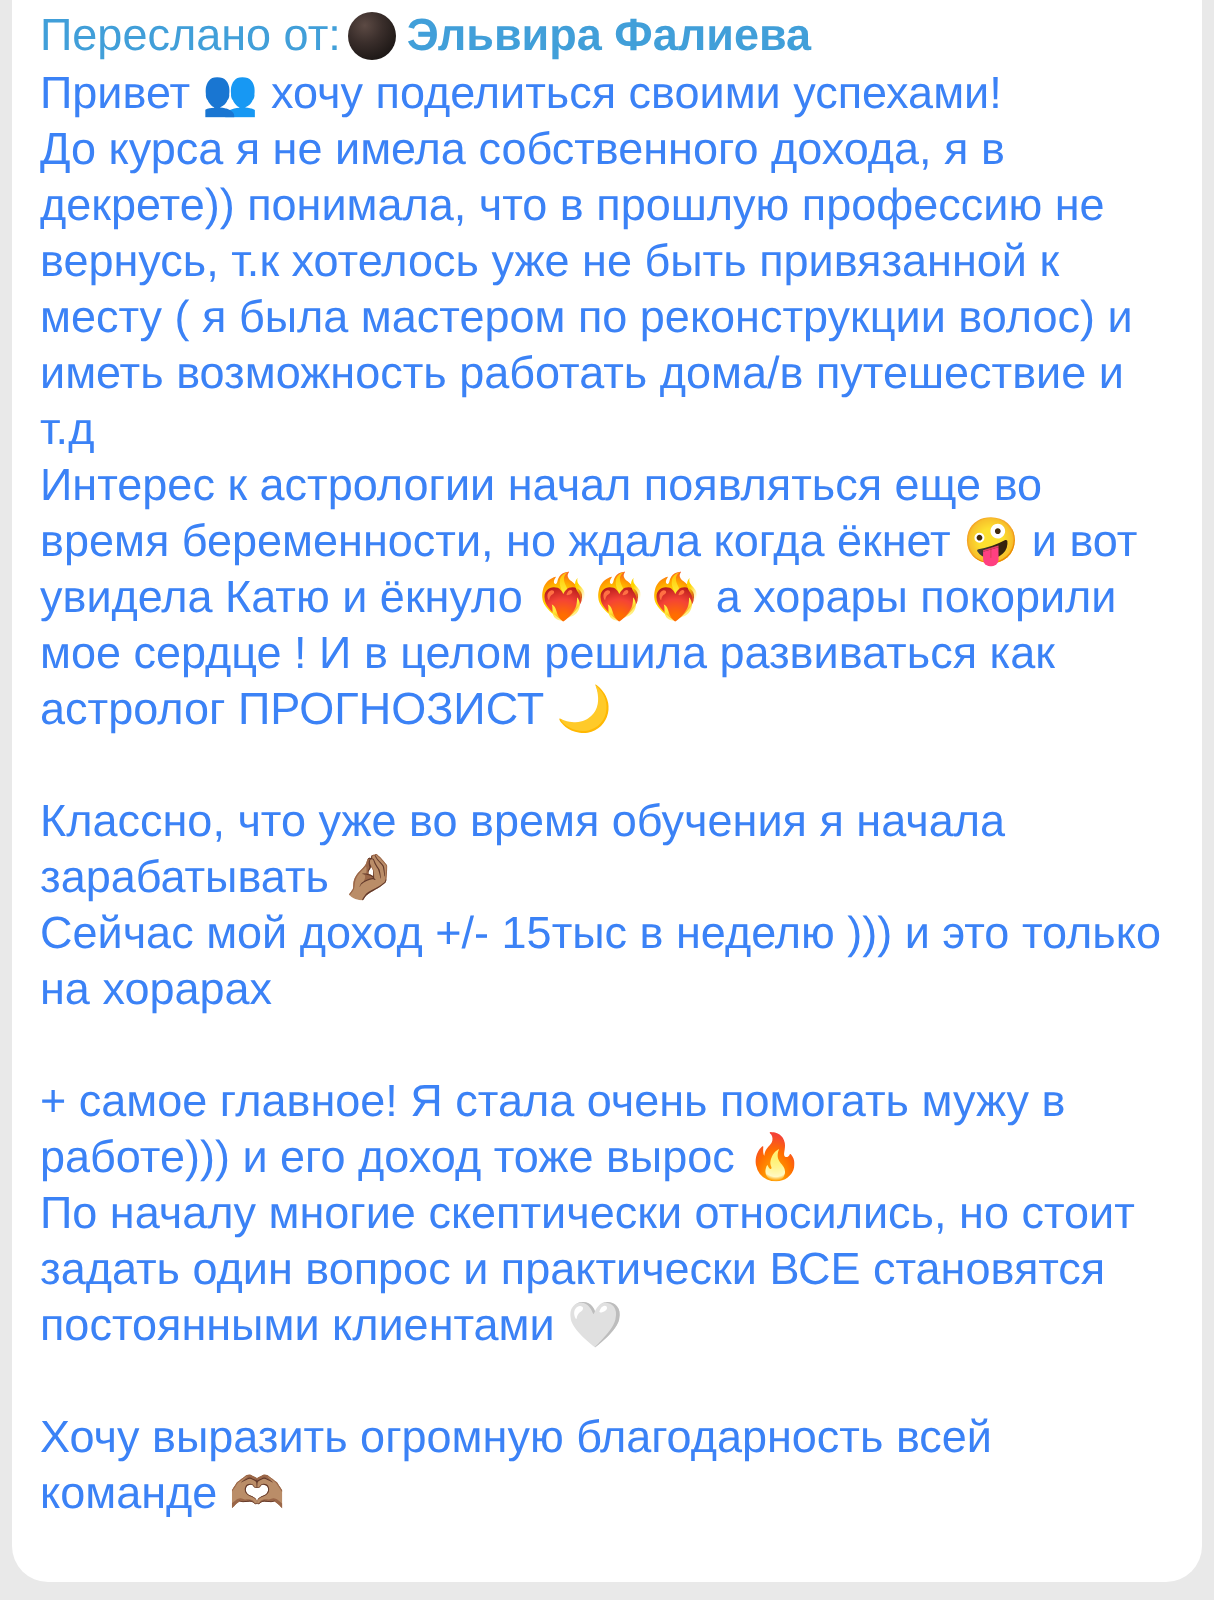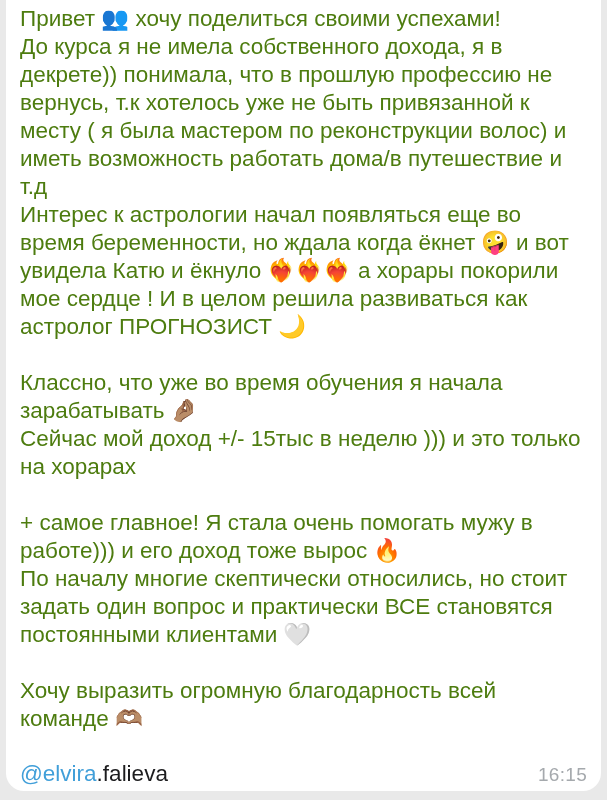--- a/index.html
+++ b/index.html
@@ -48,21 +48,21 @@
     background: radial-gradient(circle at 35% 28%, #5c4a44 0%, #3a2e2b 38%, #1f1917 75%, #161211 100%);
     flex: 0 0 auto;
   }
   .fwd-name {
     color: #419fd9;
     font-weight: 600;
   }
   .msg-text {
     font-size: 22.5px;
     line-height: 28px;
-    color: #4d7c0f;
+    color: #3b82f6;
     white-space: pre-wrap;
     word-wrap: break-word;
     margin-top: 1px;
   }
   .footer {
     display: flex;
     justify-content: space-between;
     align-items: baseline;
     margin-top: 27px;
     font-size: 22.5px;
@@ -76,20 +76,25 @@
     color: #a5a9ad;
     letter-spacing: 0.3px;
   }
 </style>
 </head>
 <body>
 
 <div class="page">
   <div class="bubble">
 
+    <div class="fwd-header">
+      <span class="fwd-label">Переслано от:</span>
+      <span class="avatar"></span>
+      <span class="fwd-name">Эльвира Фалиева</span>
+    </div>
 
     <div class="msg-text">Привет 👥 хочу поделиться своими успехами!
 До курса я не имела собственного дохода, я в декрете)) понимала, что в прошлую профессию не вернусь, т.к хотелось уже не быть привязанной к месту ( я была мастером по реконструкции волос) и иметь возможность работать дома/в путешествие и т.д
 Интерес к астрологии начал появляться еще во время беременности, но ждала когда ёкнет 🤪 и вот увидела Катю и ёкнуло ❤️‍🔥❤️‍🔥❤️‍🔥 а хорары покорили мое сердце ! И в целом решила развиваться как астролог ПРОГНОЗИСТ 🌙
 
 Классно, что уже во время обучения я начала зарабатывать 🤌🏽
 Сейчас мой доход +/- 15тыс в неделю ))) и это только на хорарах
 
 + самое главное! Я стала очень помогать мужу в работе))) и его доход тоже вырос 🔥
 По началу многие скептически относились, но стоит задать один вопрос и практически ВСЕ становятся постоянными клиентами 🤍

